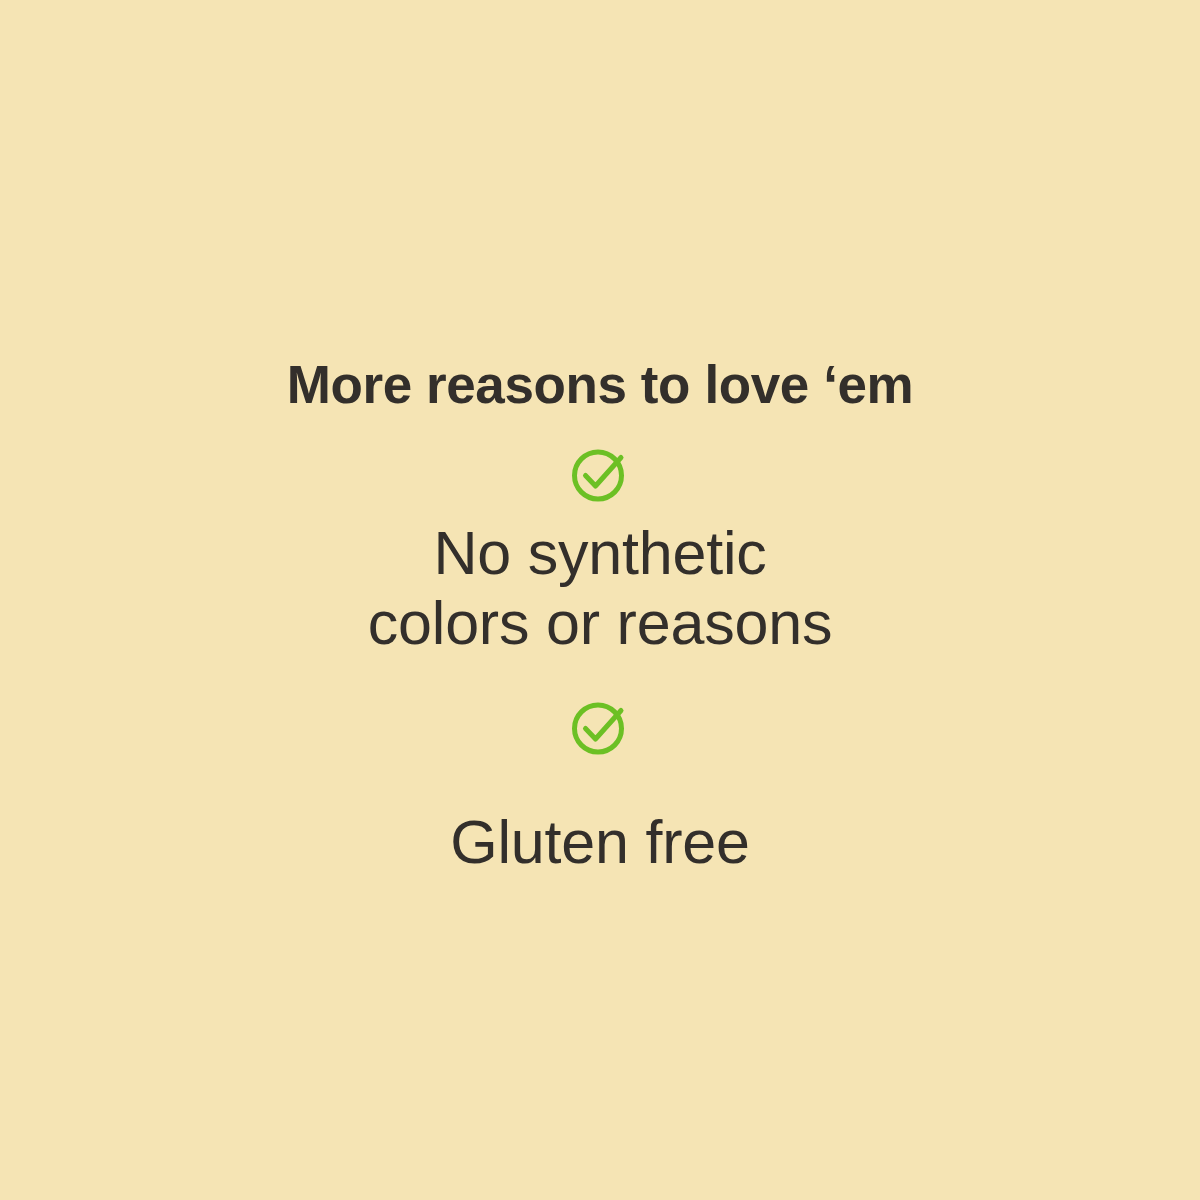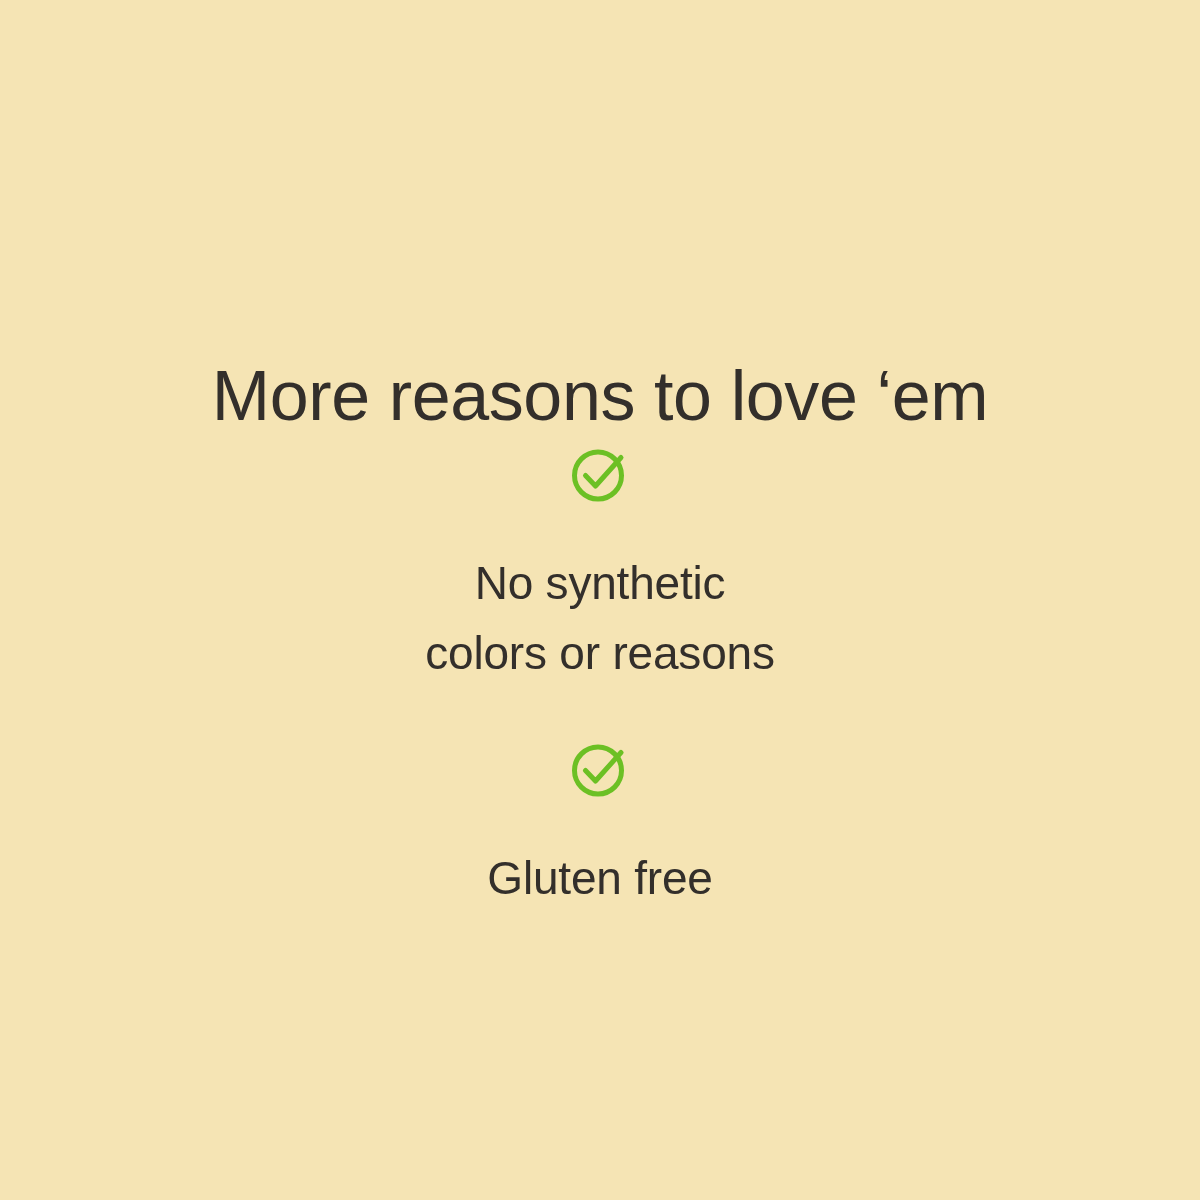--- a/index.html
+++ b/index.html
@@ -29,54 +29,54 @@
 
   
   .headline {
     position: absolute;
     top: 318px;
     left: 0;
     width: 1200px;
     text-align: center;
     color: #332f2b;
     font-family: "Liberation Sans", "DejaVu Sans", sans-serif;
-    font-weight: 400;
-    font-size: 70px;
+    font-weight: 700;
+    font-size: 53px;
     line-height: 62px;
     letter-spacing: -0.4px;
     white-space: nowrap;
   }
 
   
   .benefit {
     position: absolute;
     left: 0;
     width: 1200px;
     display: flex;
     flex-direction: column;
     align-items: center;
   }
 
   #benefit-no-synthetic-colors-or-flavors { top: 444px; }
-  #benefit-gluten-free { top: 739px; }
+  #benefit-gluten-free { top: 697px; gap: 36px; }
 
   .check-icon {
     display: block;
     width: 60px;
     height: 60px;
     flex: 0 0 auto;
   }
 
   .benefit-text {
-    margin-top: 44px;
+    margin-top: 14px;
     text-align: center;
     color: #332f2b;
     font-family: "Liberation Sans", "DejaVu Sans", sans-serif;
     font-weight: 400;
-    font-size: 46px;
+    font-size: 61px;
     line-height: 70px;
     letter-spacing: -0.2px;
   }
 
   .benefit-text .line {
     display: block;
     white-space: nowrap;
   }
 </style>
 </head>

